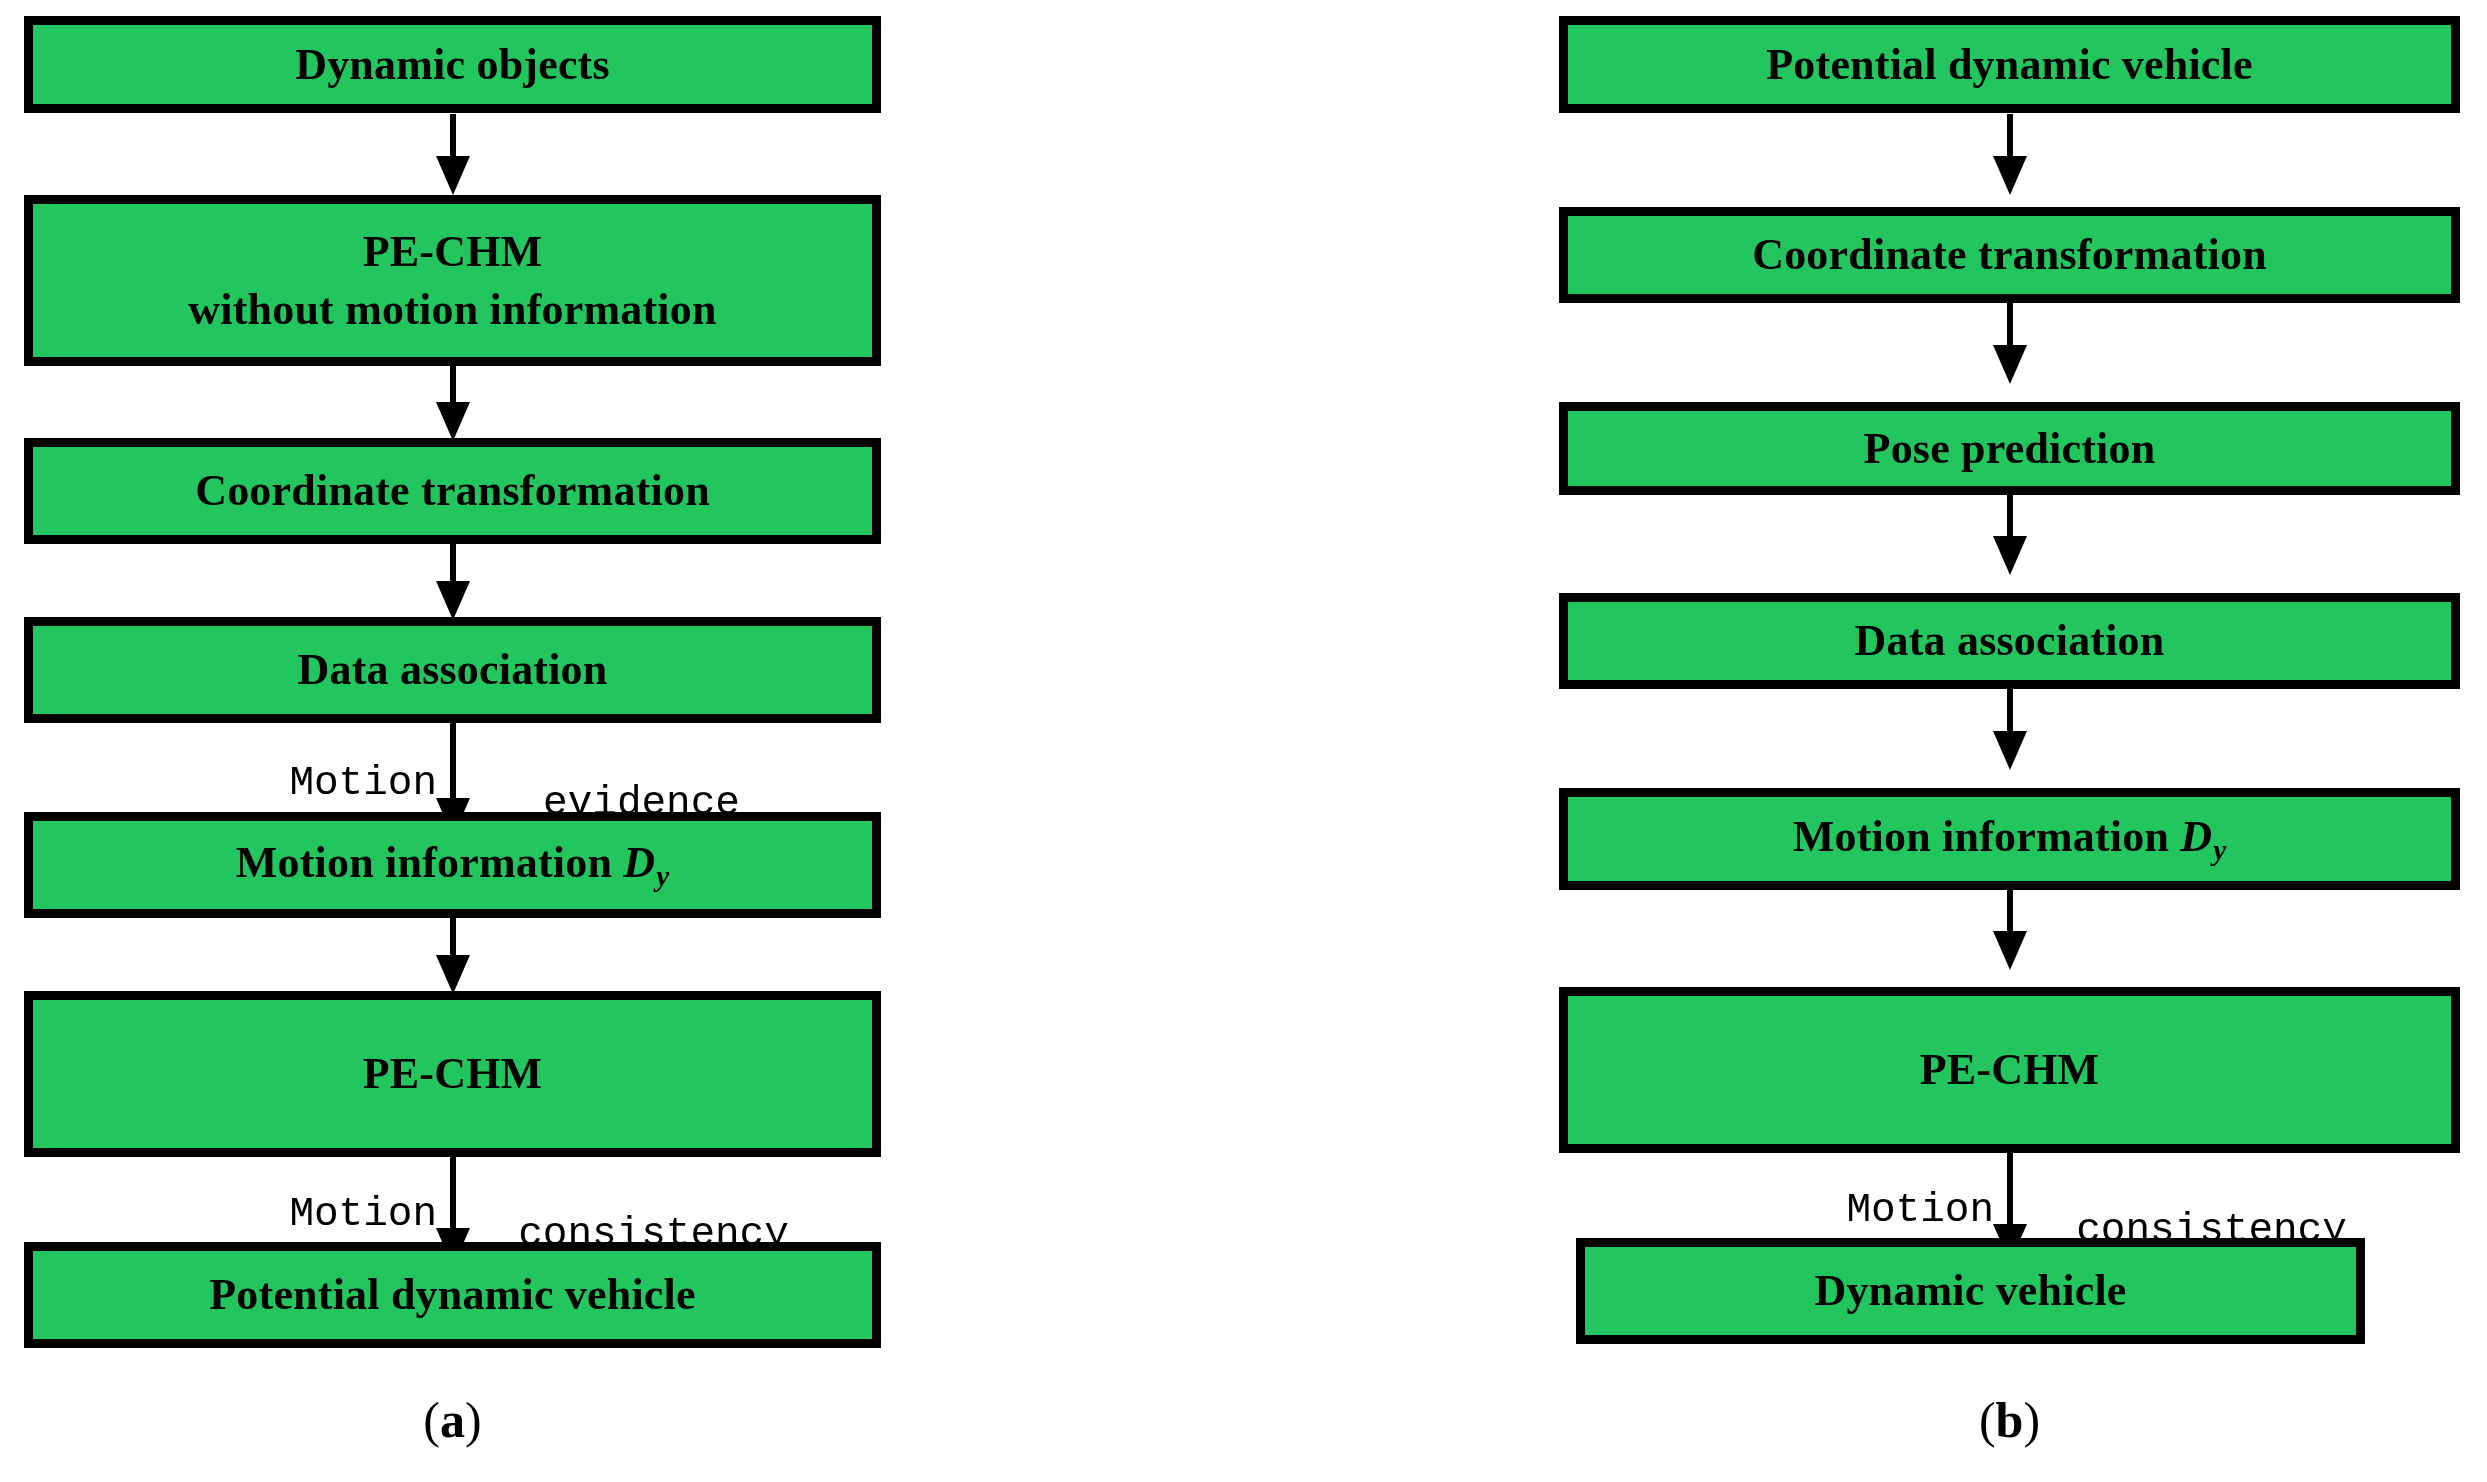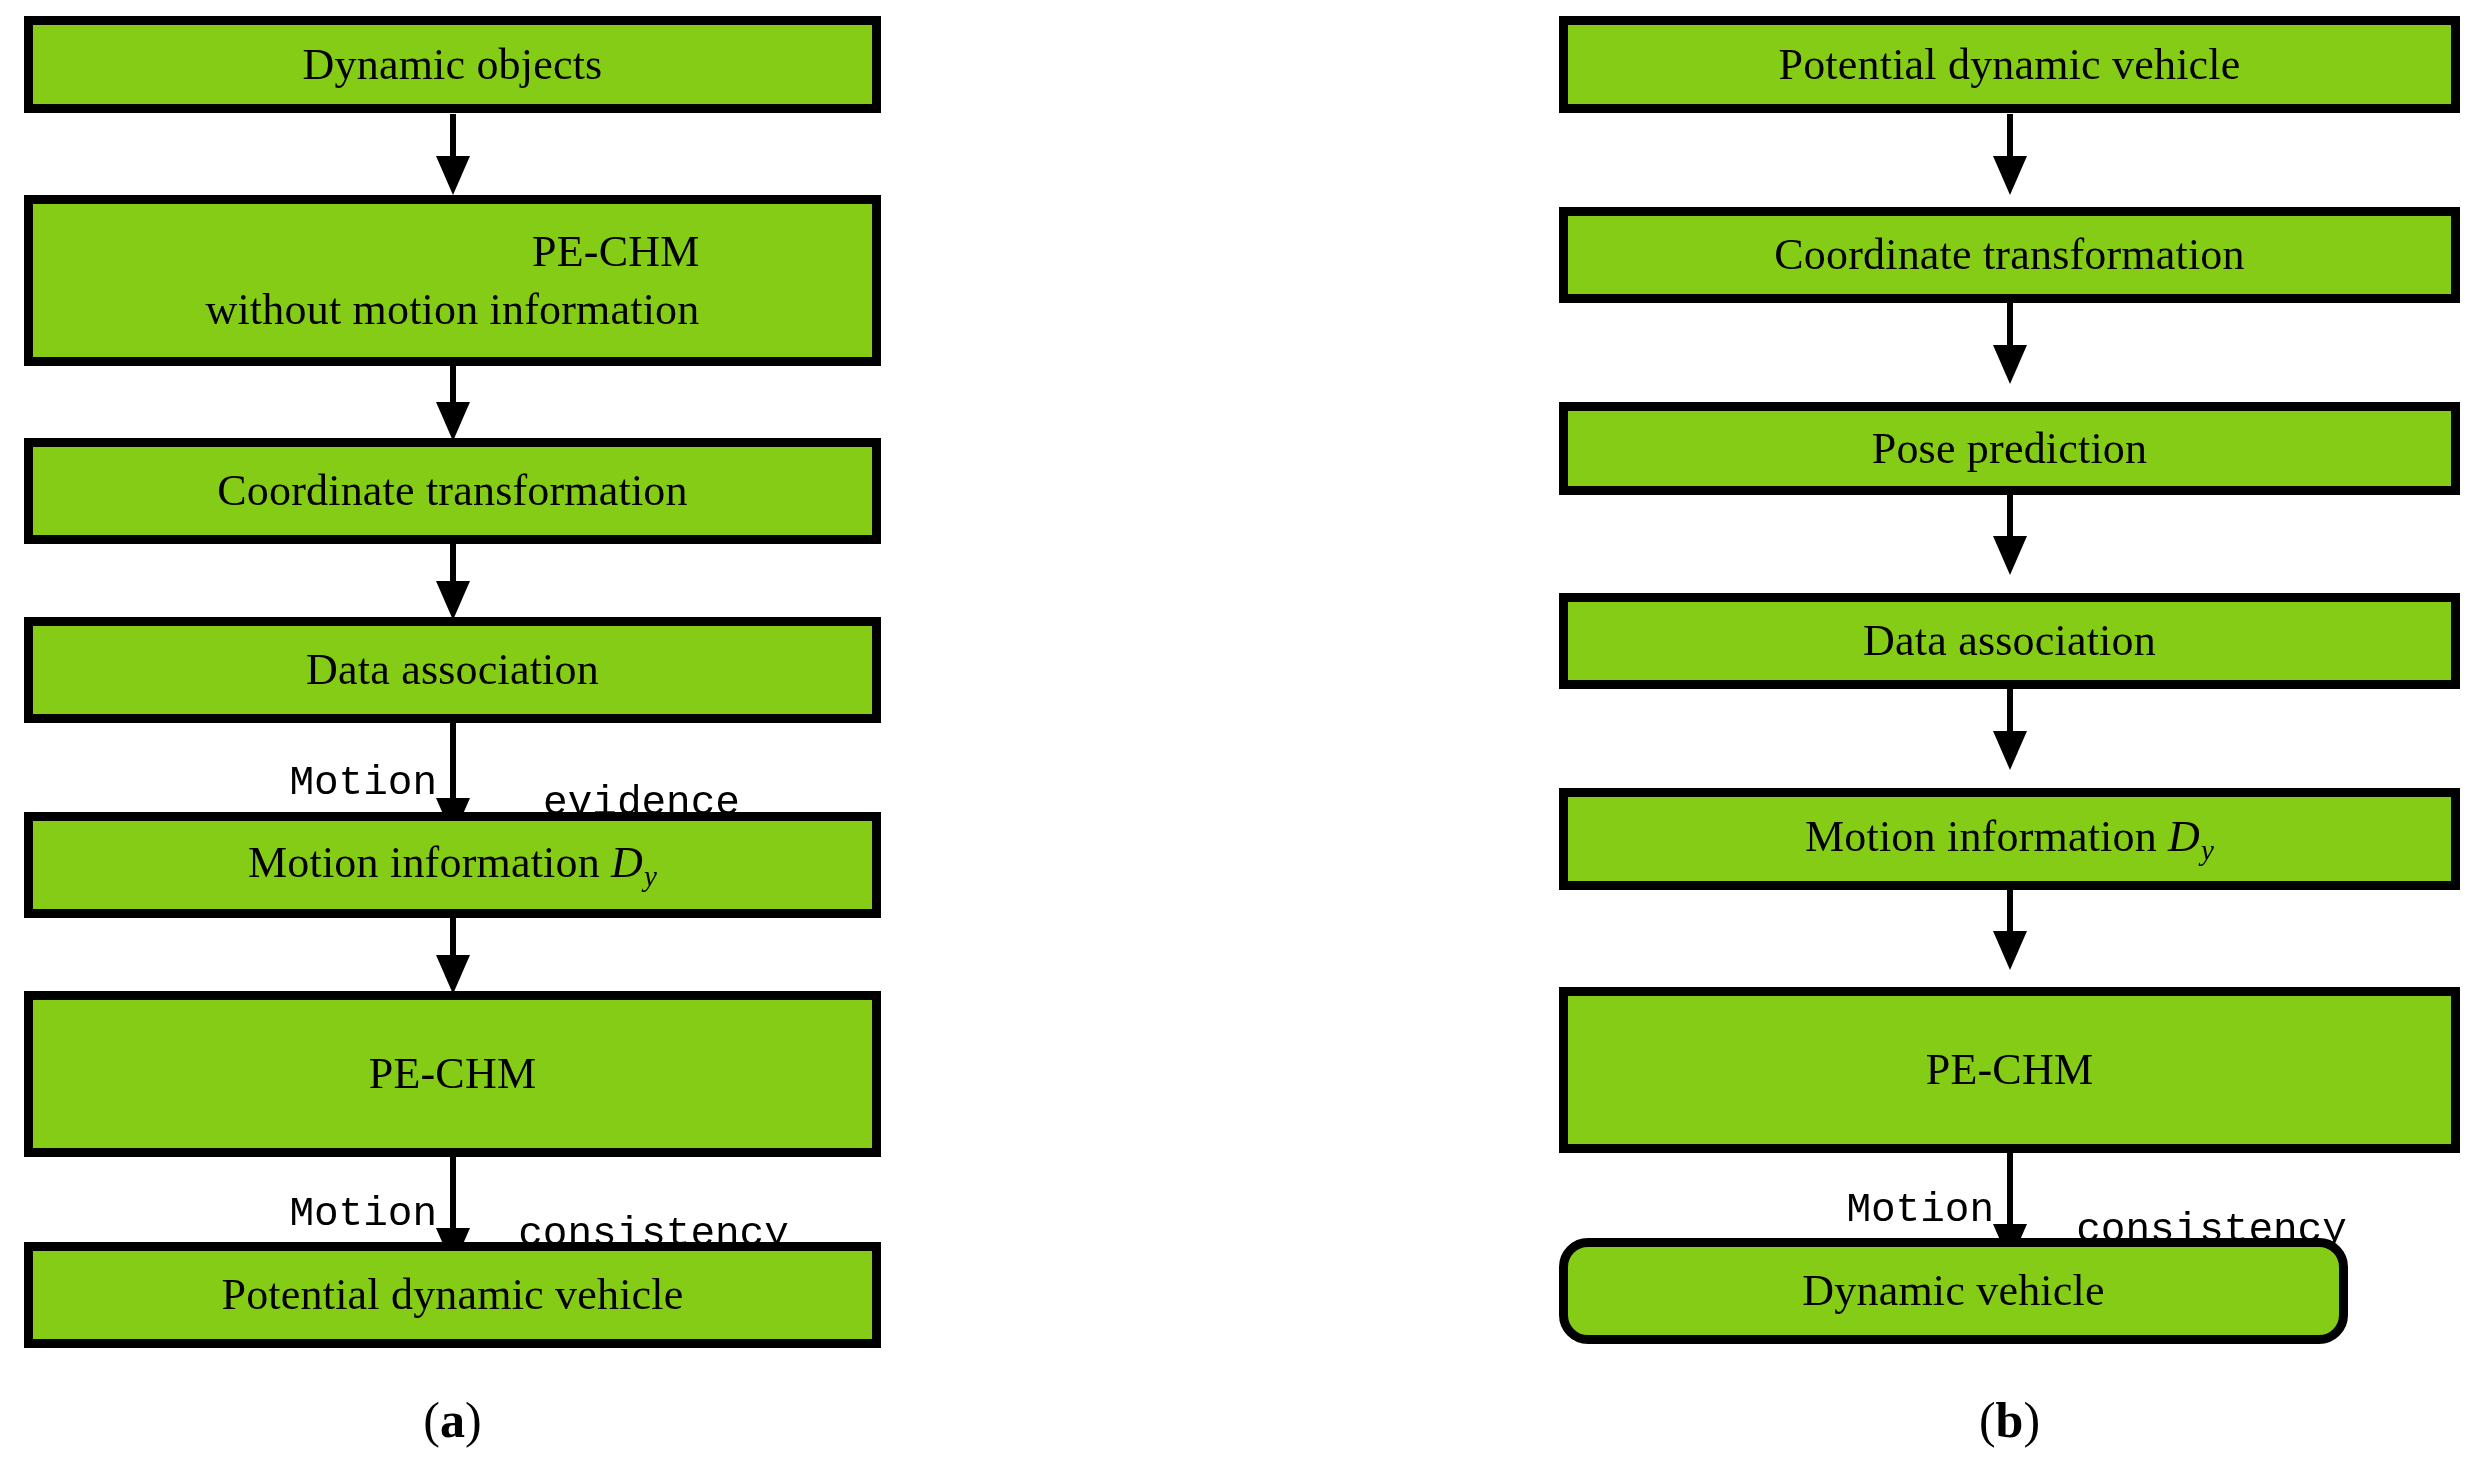--- a/index.html
+++ b/index.html
@@ -24,29 +24,30 @@
     height: 1483px;
   }
   #panel-a { left: 0px;    width: 934px; }
   #panel-b { left: 1543px; width: 944px; }
 
   
   .node {
     position: absolute;
     box-sizing: border-box;
     border: 9px solid #000000;
-    background: #84cc16;
+    background: #22c55e;
     display: flex;
     align-items: center;
     justify-content: center;
-    text-align: right;
+    text-align: center;
     line-height: 1.18;
     font-size: 44px;
     letter-spacing: 0.2px;
     white-space: pre-line;
+    font-weight: bold;
   }
   .node-2line { line-height: 1.30; }
 
   
   .arrow {
     position: absolute;
     width: 0;
   }
   .arrow .shaft {
     position: absolute;
@@ -237,21 +238,21 @@
       <div class="shaft" style="height:81px;"></div>
       <div class="head" style="top:71px;"></div>
     </div>
     <div class="edge-label left-part" style="left:142px; top:1190px; width:309px;">
       <span>Motion</span>
     </div>
     <div class="edge-label right-part" style="left:486px; top:1190px; width:365px;">
       <span>consistency</span>
     </div>
 
-    <div class="node" style="left:16px; top:1238px; width:789px; height:106px;border-radius:29px;">
+    <div class="node" style="left:33px; top:1238px; width:789px; height:106px;">
       <span>Dynamic vehicle</span>
     </div>
 
     <div class="caption" style="left:16px; width:901px;">
       <span class="paren">(</span><span>b</span><span class="paren">)</span>
     </div>
   </div>
 
 </div>
 

